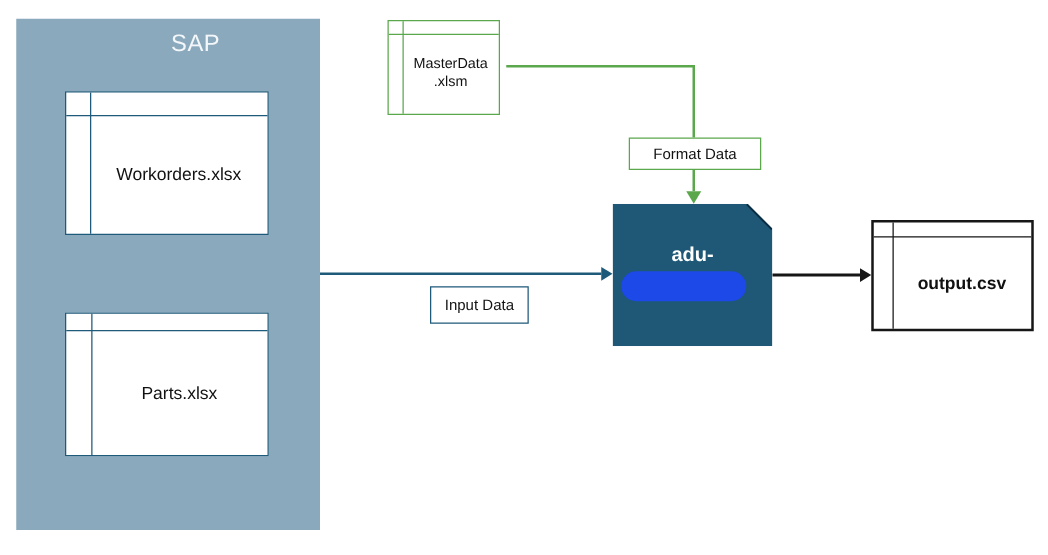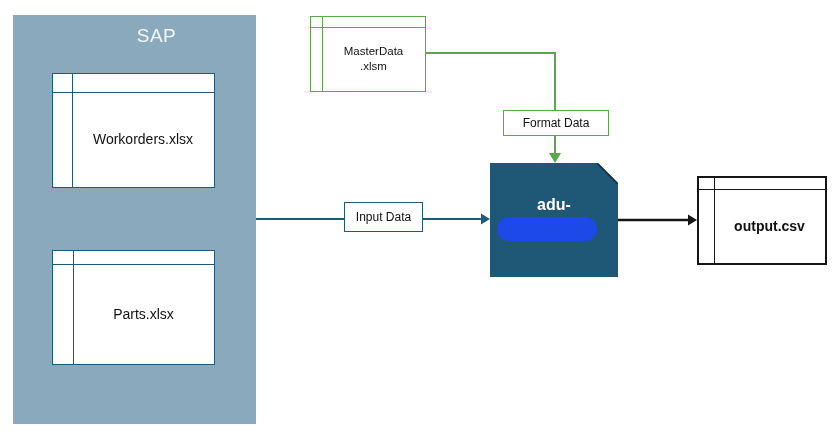--- a/index.html
+++ b/index.html
@@ -52,21 +52,21 @@
   
   .edge-label {
     position: absolute;
     background: #ffffff;
     box-sizing: border-box;
     display: flex; align-items: center; justify-content: center;
     color: #111111;
     font-size: 12px;
   }
   .edge-label.green { border: 1.6px solid #5BA84C; }
-  .edge-label.teal  { border: 1.6px solid #1E5A7A; }
+  .edge-label.teal  { border: 1.6px solid #1E5A7A; margin-top: 27px; }
   
   .formatter-node {
     position: absolute;
     left: 490px; top: 163px;
     width: 128px; height: 114px;
     background: #1E5876;
     clip-path: polygon(0 0, 108px 0, 128px 20px, 128px 114px, 0 114px);
     display: flex;
     flex-direction: column;
     align-items: center;
@@ -118,21 +118,21 @@
     <div class="vline" style="left:20px;"></div>
     <div class="lbl" style="left:20px; top:13px; right:0; bottom:0; font-size:14px;">Parts.xlsx</div>
   </div>
 
   <div class="sheet teal" style="left:52px; top:73px; width:163px; height:115px;">
     <div class="hline" style="top:18px;"></div>
     <div class="vline" style="left:19px;"></div>
     <div class="lbl" style="left:19px; top:18px; right:0; bottom:0; font-size:14px;">Workorders.xlsx</div>
   </div>
 
-  <div class="sheet green" style="left:310px; top:16px; width:116px; height:76px;">
+  <div class="sheet green" style="left:310px; top:16px; width:90px; height:76px;">
     <div class="hline" style="top:10px;"></div>
     <div class="vline" style="left:11px;"></div>
     <div class="lbl" style="left:11px; top:10px; right:0; bottom:0; font-size:11.5px;">MasterData
 .xlsm</div>
   </div>
 
   <div class="edge-label green" style="left:503px; top:110px; width:106px; height:26px;">
     <span>Format Data</span>
   </div>
 

